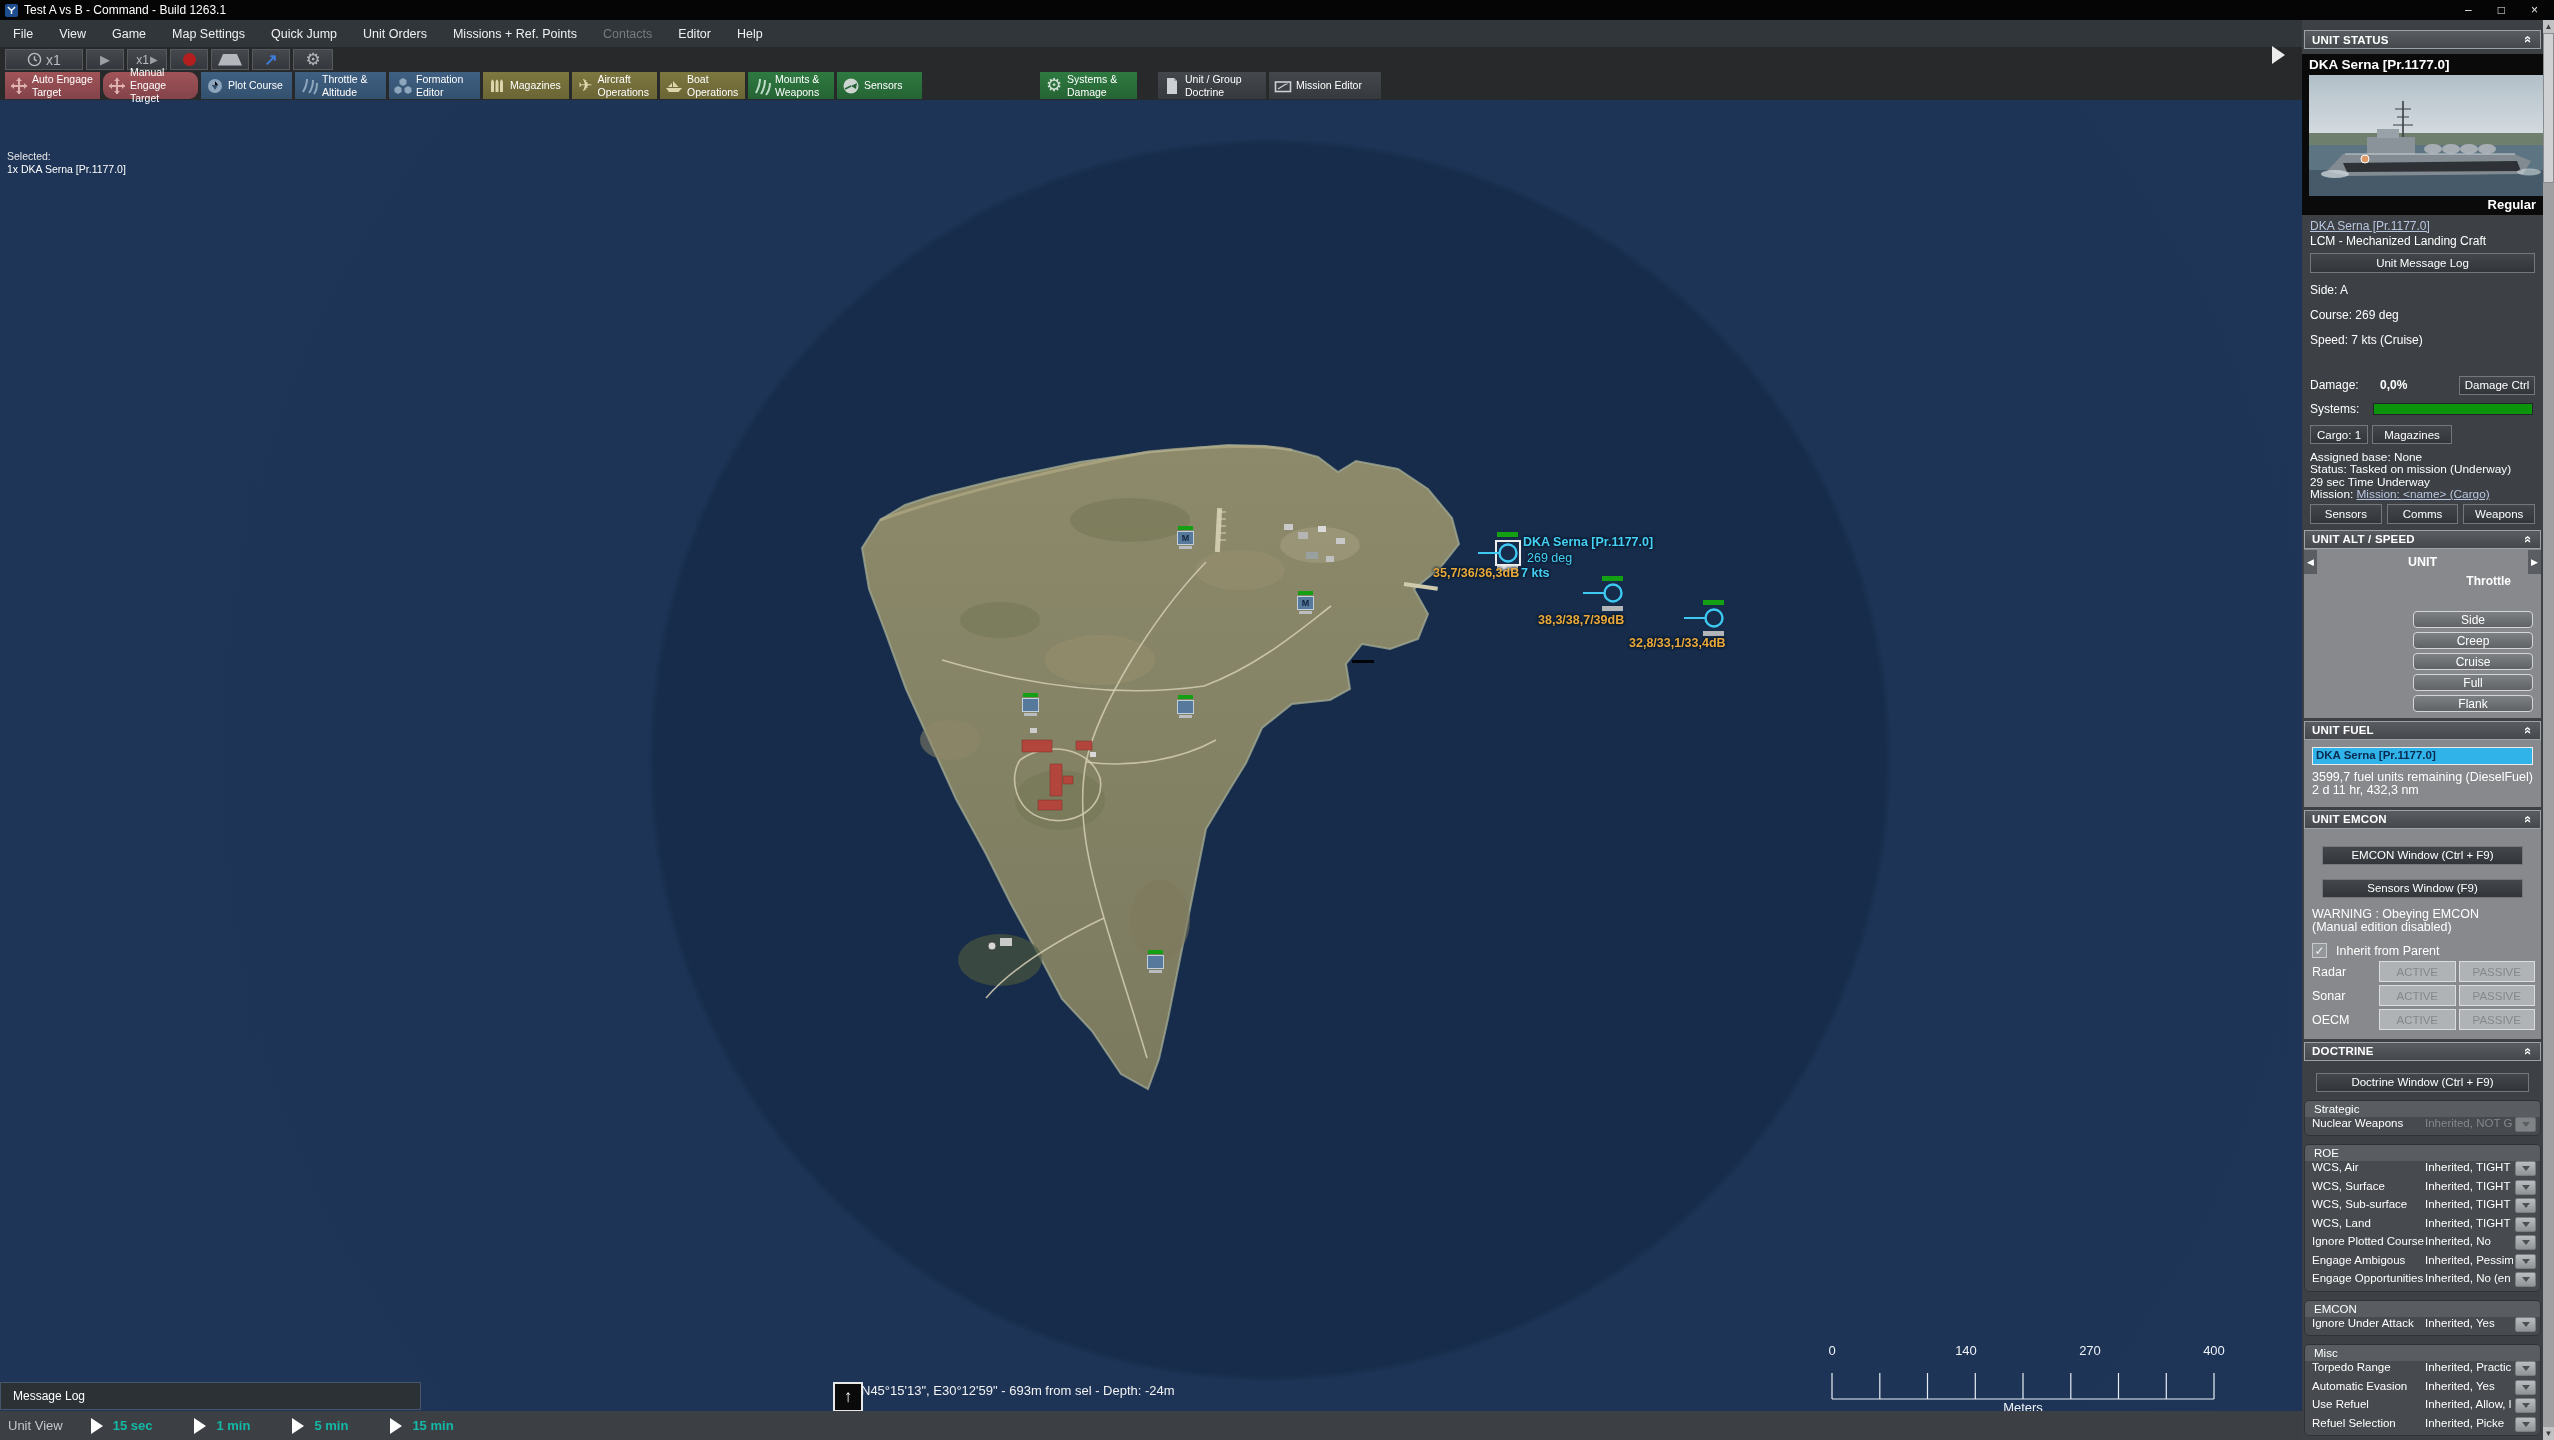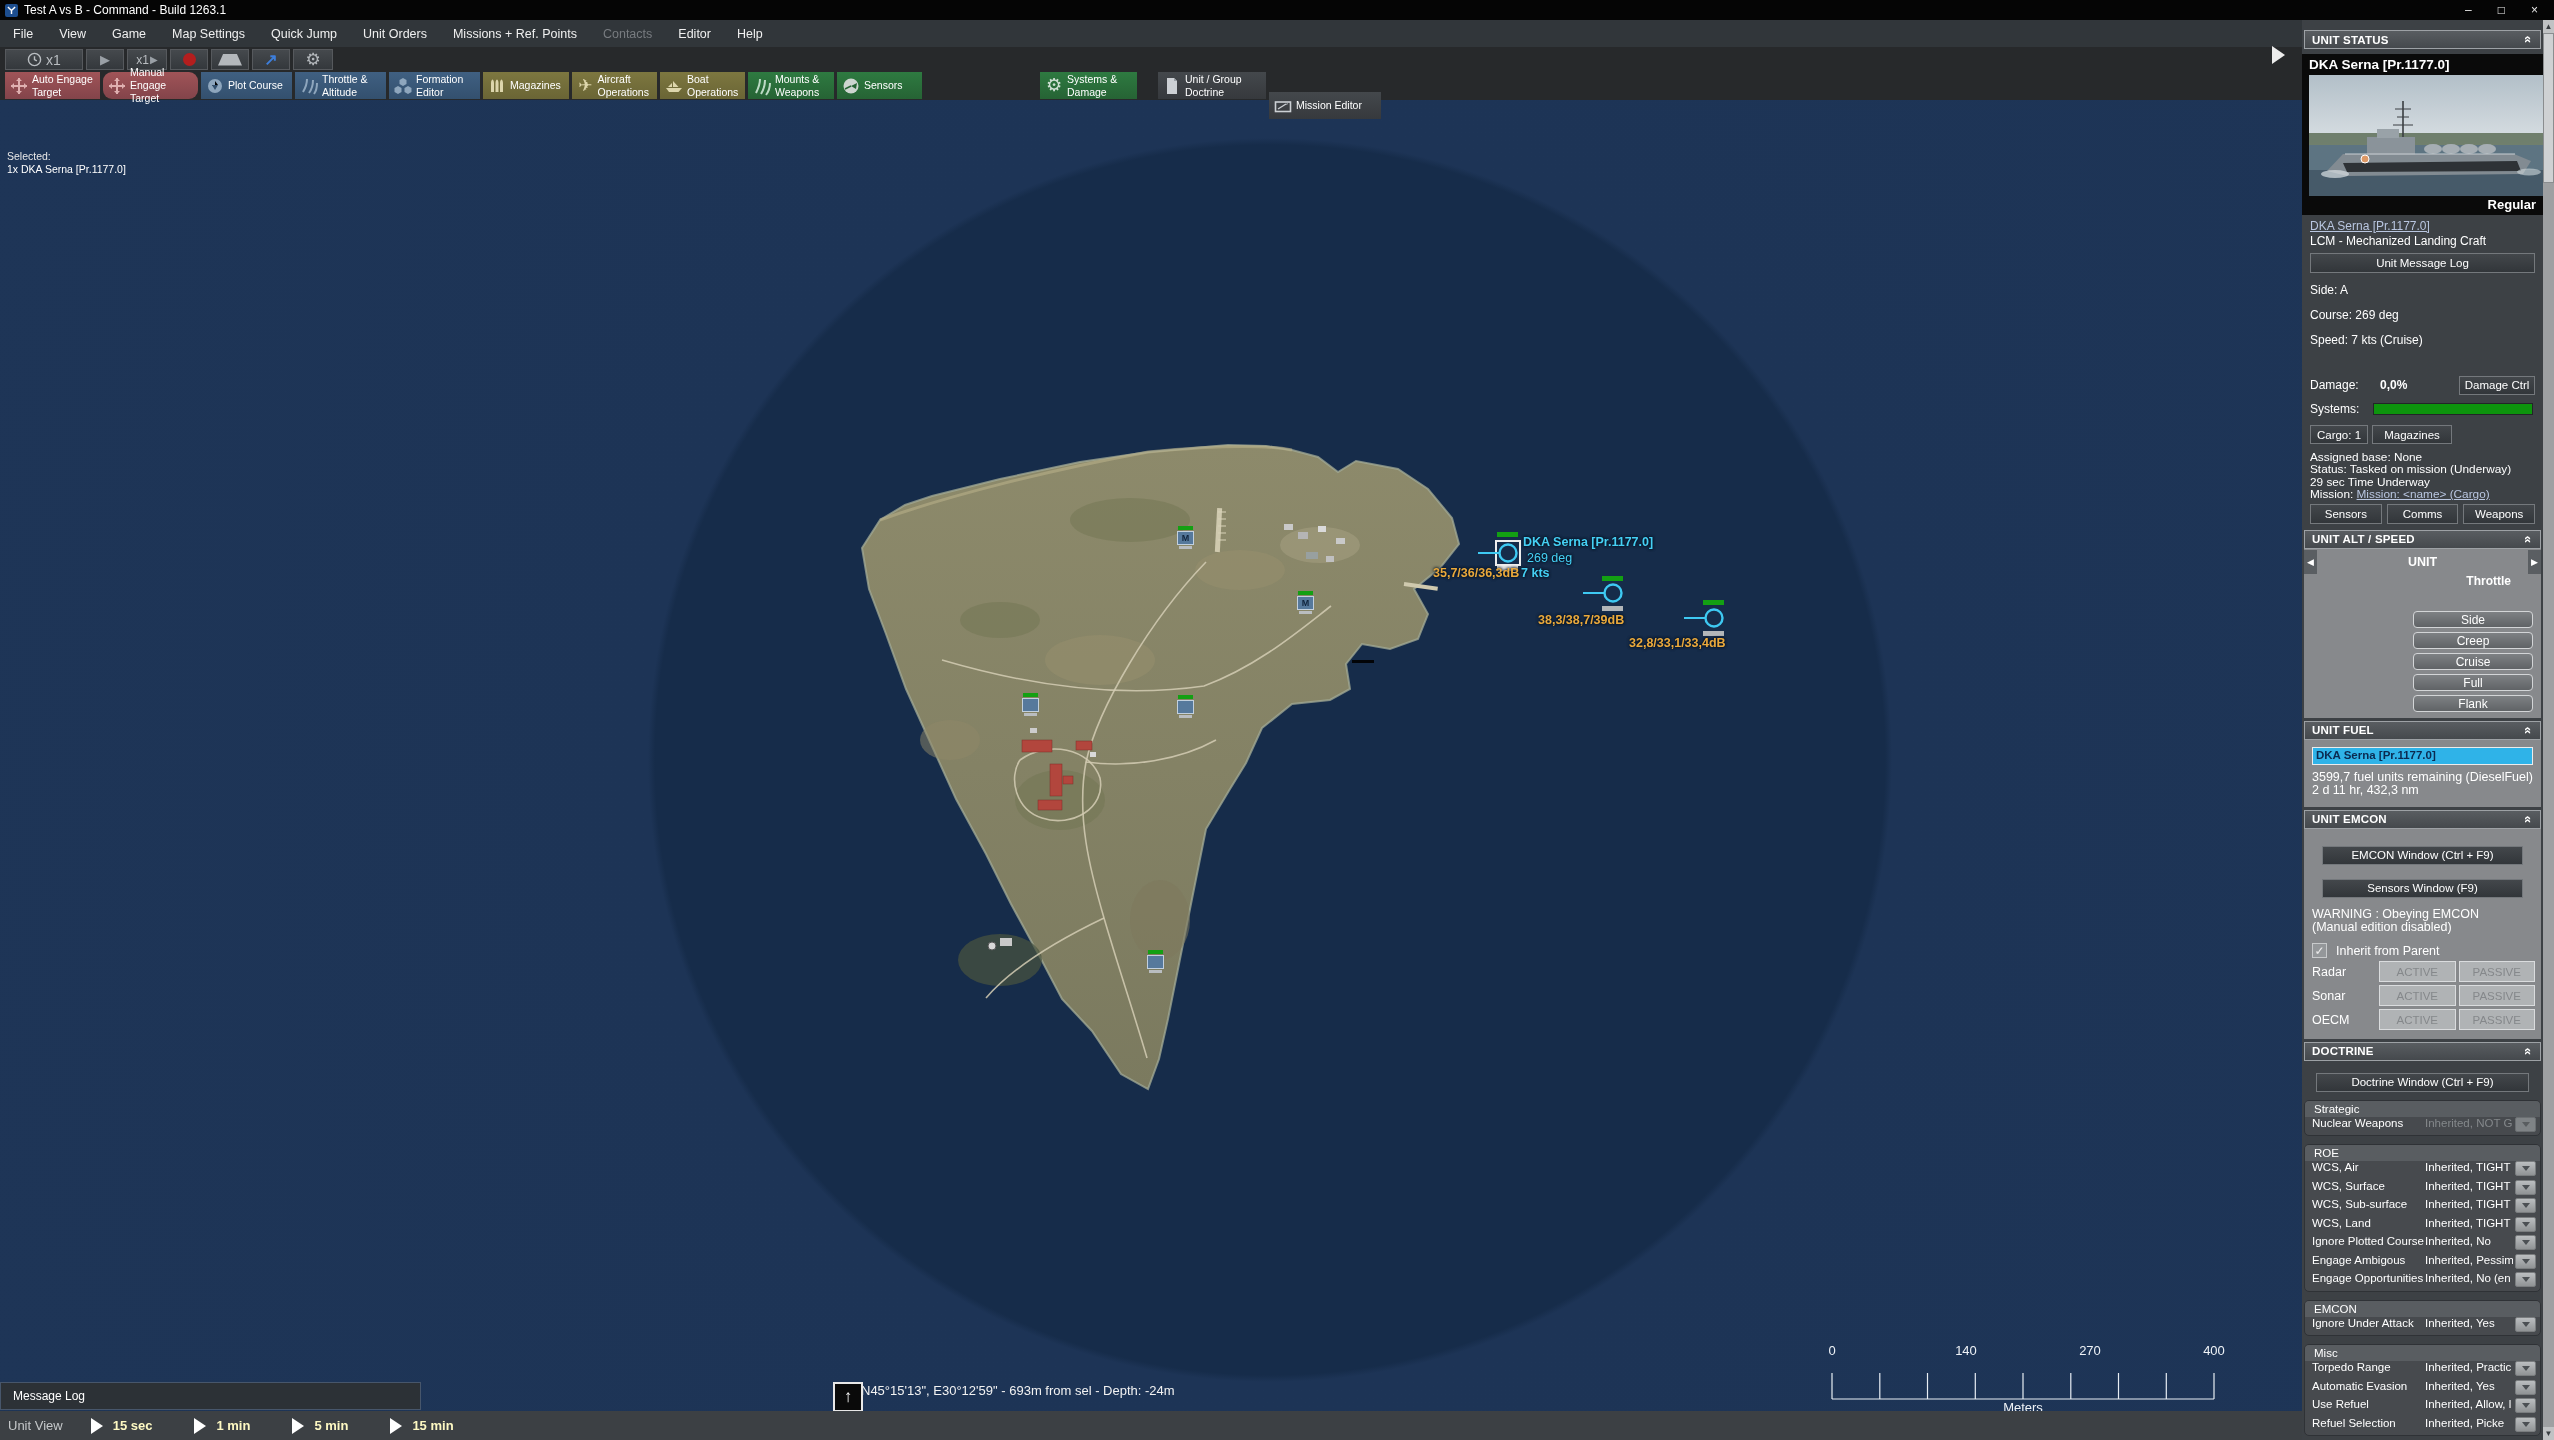--- a/index.html
+++ b/index.html
@@ -67,21 +67,21 @@
            border:2px solid #e8e8e8;color:#fff;font-size:17px;font-weight:bold;
            display:flex;align-items:center;justify-content:center;}
 
   
   .msglog{position:absolute;left:0;top:1382px;width:421px;height:28px;background:#2c3136;
           border:1px solid #47566b;box-sizing:border-box;display:flex;align-items:center;
           color:#fff;font-size:12px;padding-left:12px;z-index:6;}
   .statusbar{position:absolute;left:0;top:1411px;width:2302px;height:29px;background:#3c4044;
              display:flex;align-items:center;color:#c5c8ca;font-size:13px;z-index:6;}
   .statusbar .uv{margin:0 28px 0 8px;}
-  .step{display:flex;gap:10px;margin-right:42px;color:#fef9c3;font-weight:bold;}
+  .step{display:flex;gap:10px;margin-right:42px;color:#14b8a6;font-weight:bold;}
   .step .tri{width:0;height:0;border-left:12px solid #fff;border-top:8px solid transparent;
              border-bottom:8px solid transparent;}
 
   .ptoggle{position:absolute;left:2272px;top:46px;width:0;height:0;z-index:11;
            border-left:13px solid #ececec;border-top:9px solid transparent;border-bottom:9px solid transparent;}
 
   
   .sidebar{position:absolute;left:2302px;top:20px;width:252px;height:1420px;background:#3d4145;
            z-index:10;overflow:hidden;}
   .sbcontent{position:absolute;left:0;top:0;right:11px;bottom:0;overflow:hidden;}
@@ -298,21 +298,21 @@
     <span style="font-size:18px;color:#cfe0d4;width:20px;text-align:center;">⚙</span>
     <span class="lbl">Systems &amp; Damage</span>
   </div>
   <div class="tab gray" style="width:108px;margin-left:18px;">
     <svg width="20" height="20" viewBox="0 0 20 20">
         <path d="M5 2h7l3 3v13H5z" fill="#ccd0d4"></path>
         <path d="M12 2v3h3" fill="#9aa0a6"></path>
       </svg>
     <span class="lbl" style="width:74px;">Unit / Group Doctrine</span>
   </div>
-  <div class="tab gray" style="width:112px;margin-top:20px;">
+  <div class="tab gray" style="width:112px;">
     <svg width="20" height="20" viewBox="0 0 20 20">
         <rect x="2.5" y="6" width="15" height="9.5" fill="none" stroke="#ccd0d4" stroke-width="1.6"></rect>
         <path d="M5 13l8-5" stroke="#ccd0d4" stroke-width="1.4"></path>
         <path d="M13 8l2-1-1 2z" fill="#ccd0d4"></path>
       </svg>
     <span class="lbl" style="width:74px;">Mission Editor</span>
   </div>
 </div>
 
 <div class="map">

